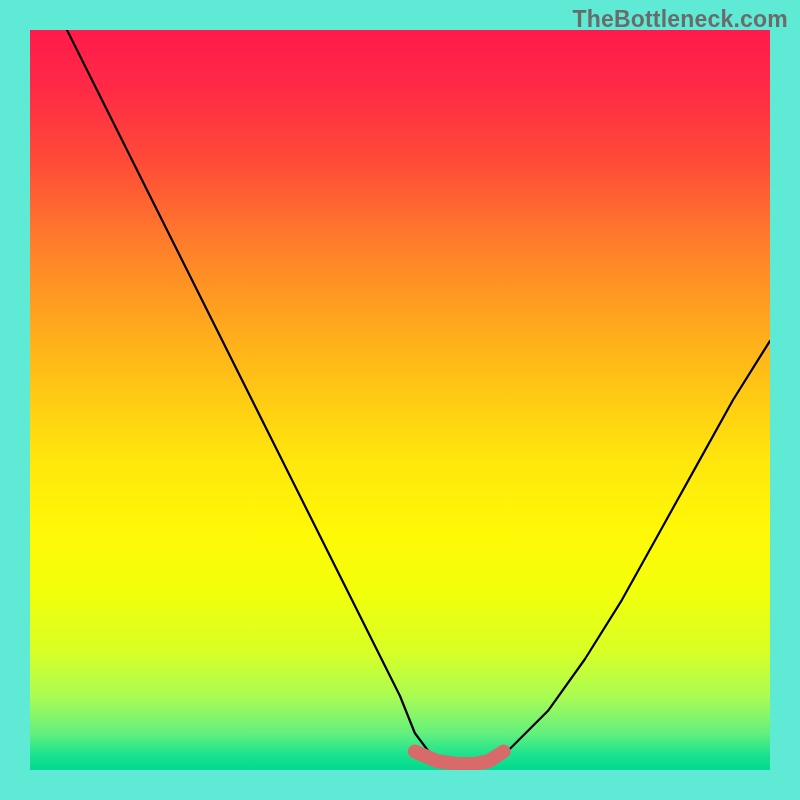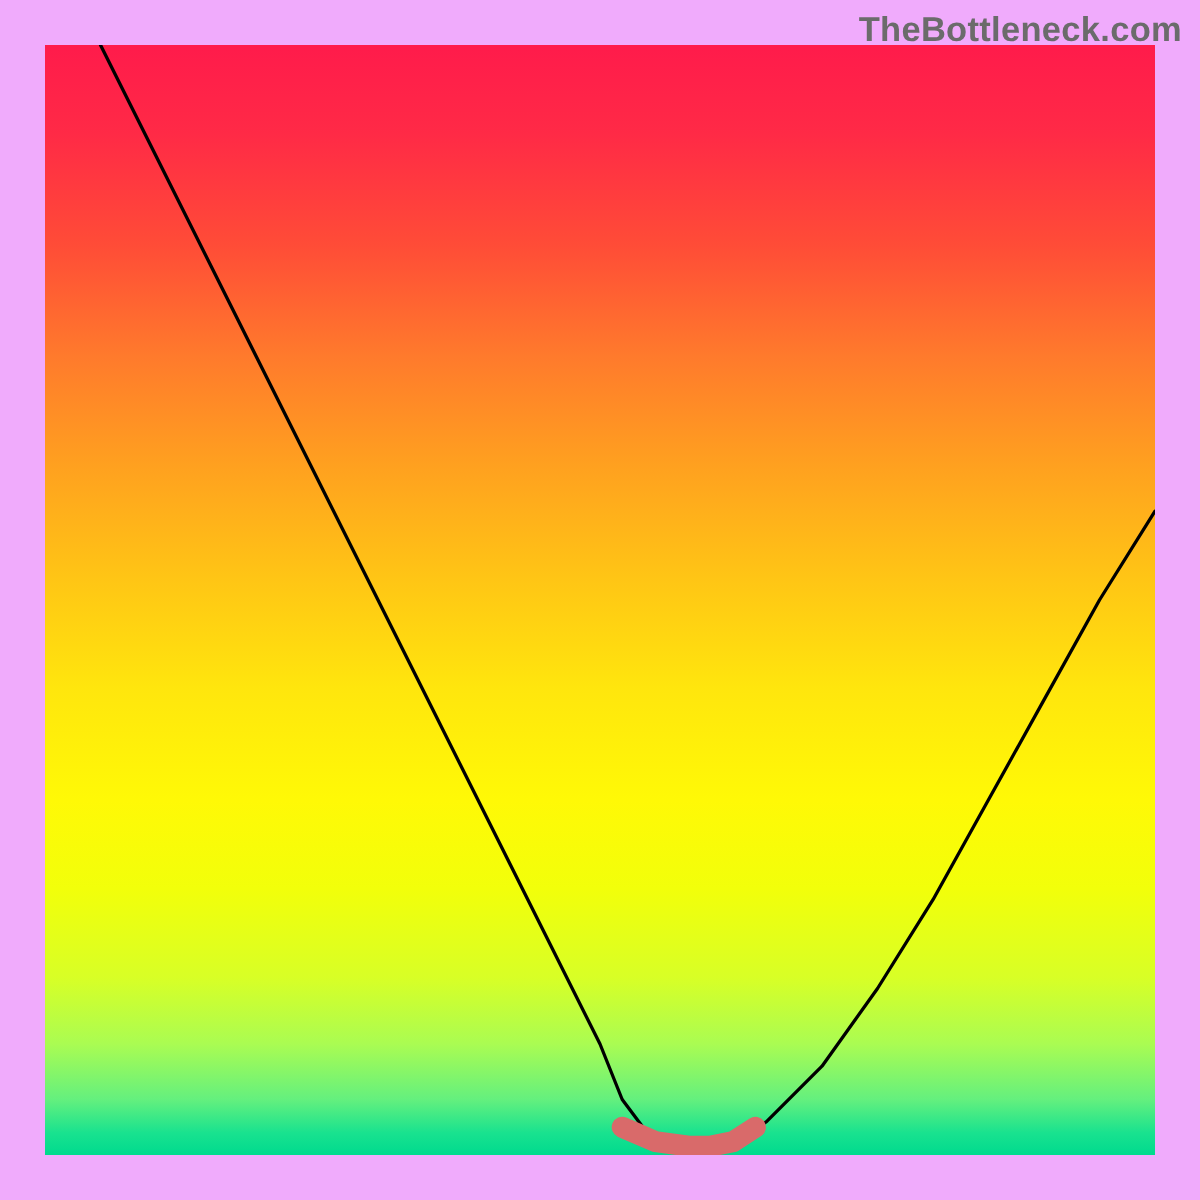--- a/index.html
+++ b/index.html
@@ -1,21 +1,21 @@
 <!DOCTYPE html>
 <html><head>
 <meta charset="utf-8">
 <style>
   * { margin: 0; padding: 0; box-sizing: border-box; }
   html, body { width: 800px; height: 800px; overflow: hidden; background: #000; }
   .canvas {
     position: relative;
     width: 800px;
     height: 800px;
-    background: #f0abfc;
+    background: #5eead4;
   }
   .plot {
     position: absolute;
     left: 30px;
     top: 30px;
     width: 740px;
     height: 740px;
     background: linear-gradient(to bottom,
       #ff1b4b 0%,
       #ff2a46 8%,

